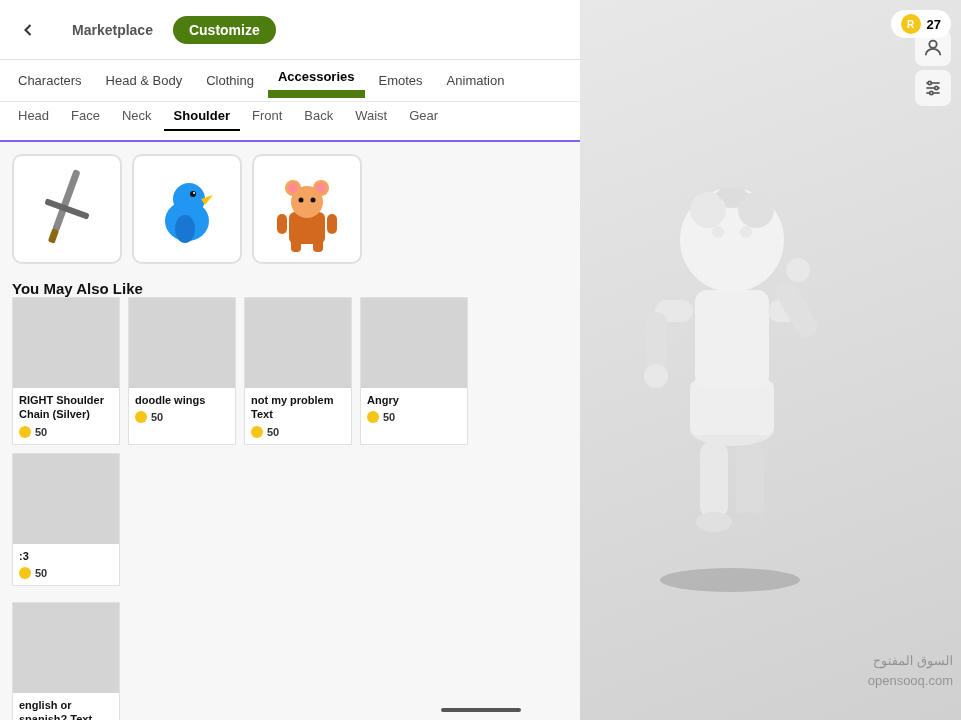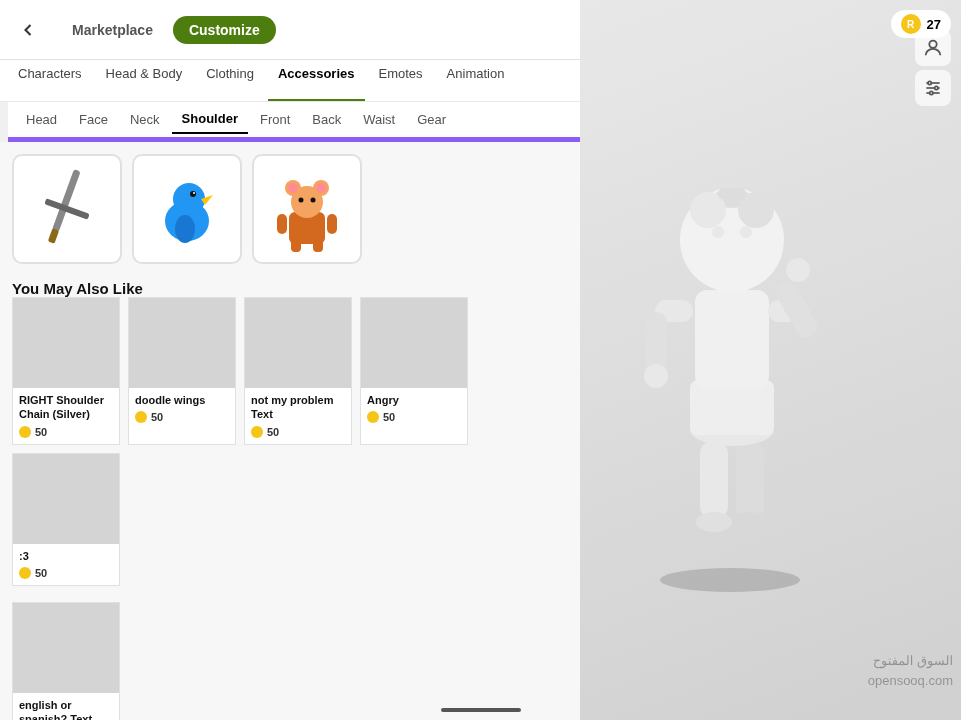--- a/index.html
+++ b/index.html
@@ -27,34 +27,34 @@
     #currency {
       position: absolute; top: 10px; right: 10px; display: flex; align-items: center;
       background: #fff; border-radius: 20px; padding: 4px 10px; gap: 6px; z-index: 10;
     }
     #currency-icon { width: 20px; height: 20px; background: #f5c518; border-radius: 50%; display: flex; align-items: center; justify-content: center; font-size: 10px; color: #fff; font-weight: bold; }
     #currency-amount { font-size: 13px; font-weight: 600; }
 
     
     #cat-nav {
       position: absolute; top: 60px; left: 0; width: 580px; height: 42px;
-      background: #fff; display: flex; padding: 0 8px; gap: 4px;
+      background: #fff; display: flex; align-items: center; padding: 0 8px; gap: 4px;
       border-bottom: 1px solid #e8e8e8;
     }
     .cat-item {
       padding: 6px 10px; font-size: 13px; font-weight: 500; color: #444; cursor: pointer;
       white-space: nowrap;
     }
-    .cat-item.active { color: #000; font-weight: 700; border-bottom: 2px solid #4d7c0f; }
+    .cat-item.active { color: #000; font-weight: 700; border-bottom: 8px solid #4d7c0f; }
 
     
     #sub-nav {
-      position: absolute; top: 102px; left: 8px; width: 580px; height: 40px;
-      background: #fff; display: flex; align-items: center; padding: 0 8px; gap: 2px;
-      border-bottom: 5px solid #8b5cf6;
+      position: absolute; top: 102px; left: 0; width: 580px; height: 40px;
+      background: #fff; display: flex; align-items: flex-start; padding: 0 8px; gap: 2px;
+      border-bottom: 2px solid #8b5cf6;
     }
     .sub-item {
       padding: 6px 10px; font-size: 13px; color: #555; cursor: pointer; white-space: nowrap;
     }
     .sub-item.active { color: #000; font-weight: 700; border-bottom: 2px solid #000; }
 
     
     #left-panel {
       position: absolute; top: 142px; left: 0; width: 580px; bottom: 0;
       background: #f7f7f7; overflow-y: auto; padding: 12px;

